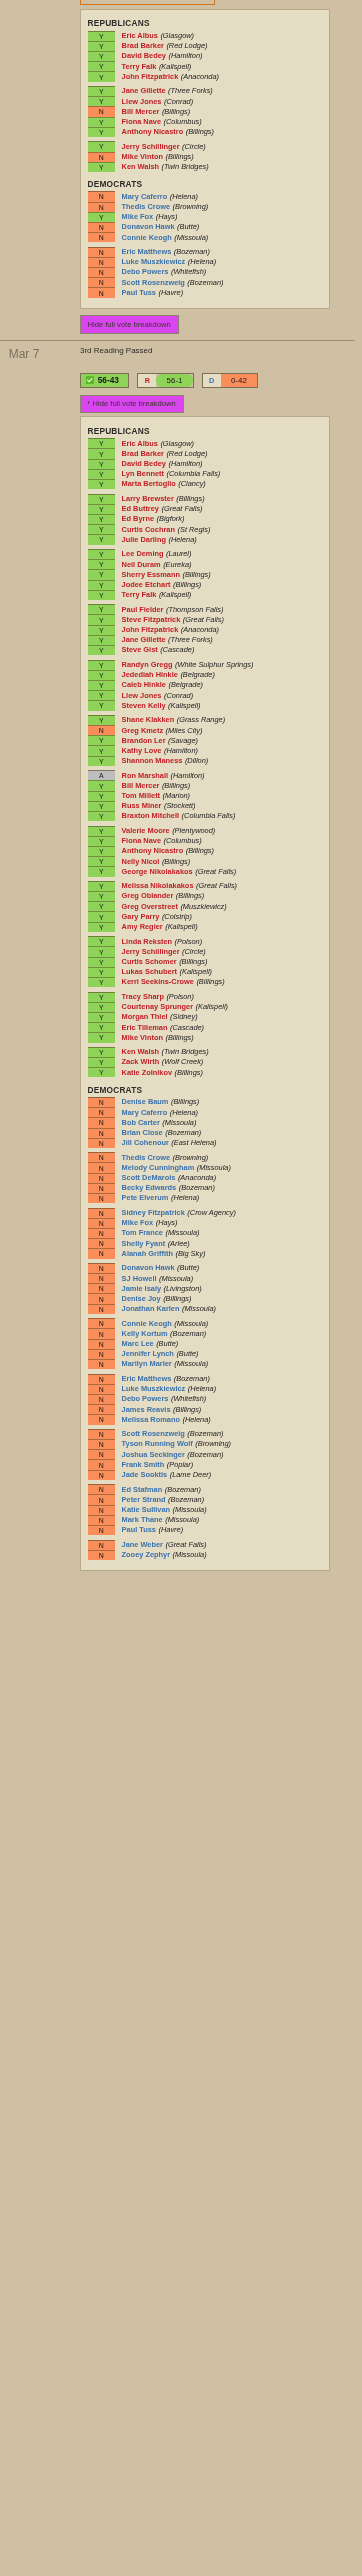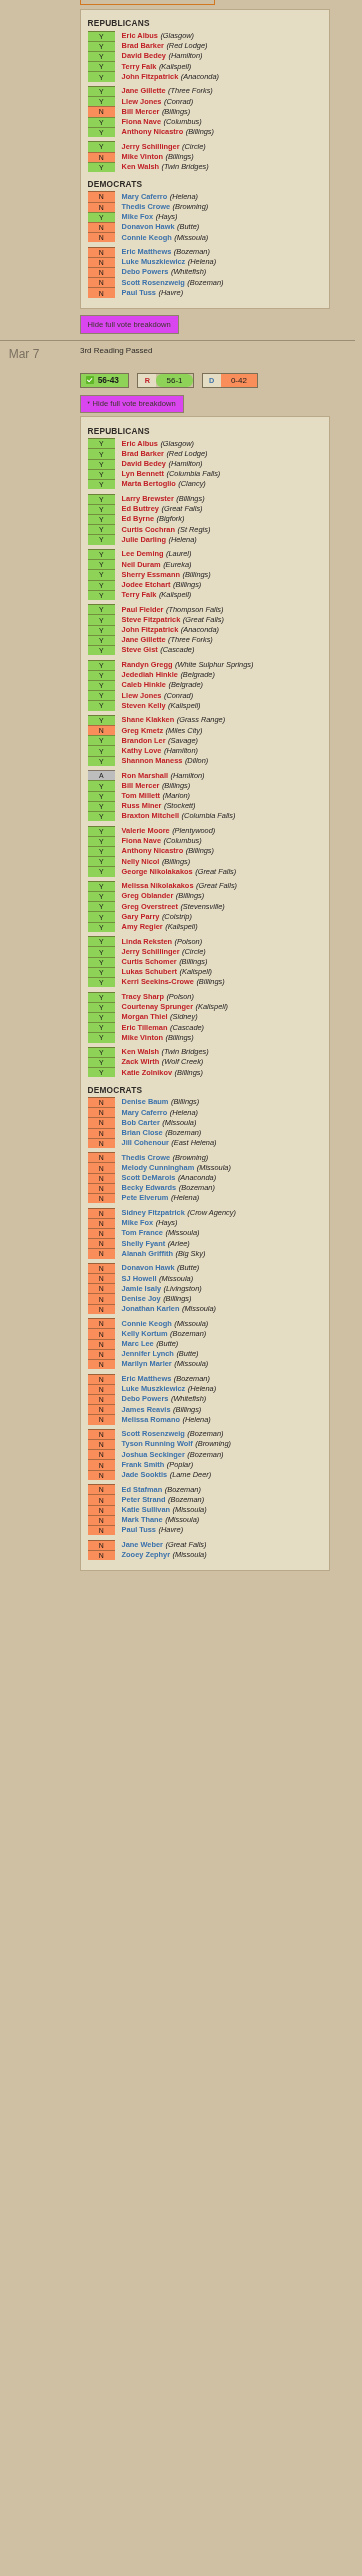--- a/index.html
+++ b/index.html
@@ -730,21 +730,21 @@
             <div class="vote-chip chip-Y">Y</div>
             <div class="legislator">
               <span class="leg-name rep">Greg Oblander</span>
               <span class="leg-city">(Billings)</span>
             </div>
           </div>
           <div class="vote-row">
             <div class="vote-chip chip-Y">Y</div>
             <div class="legislator">
               <span class="leg-name rep">Greg Overstreet</span>
-              <span class="leg-city">(Stevensville)</span>
+              <span class="leg-city">(Muszkiewicz)</span>
             </div>
           </div>
           <div class="vote-row">
             <div class="vote-chip chip-Y">Y</div>
             <div class="legislator">
               <span class="leg-name rep">Gary Parry</span>
               <span class="leg-city">(Colstrip)</span>
             </div>
           </div>
           <div class="vote-row">

